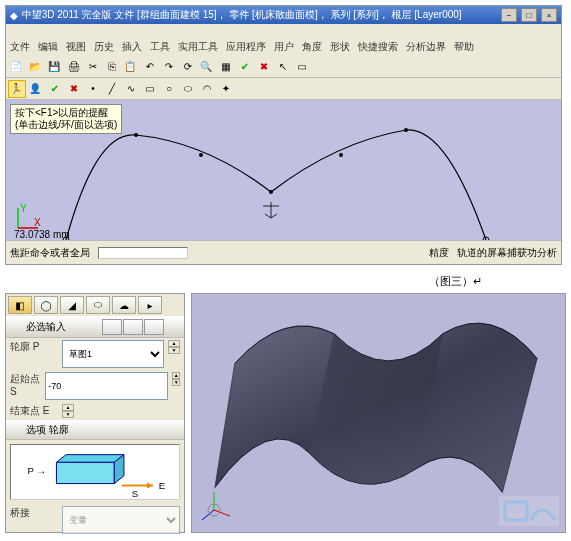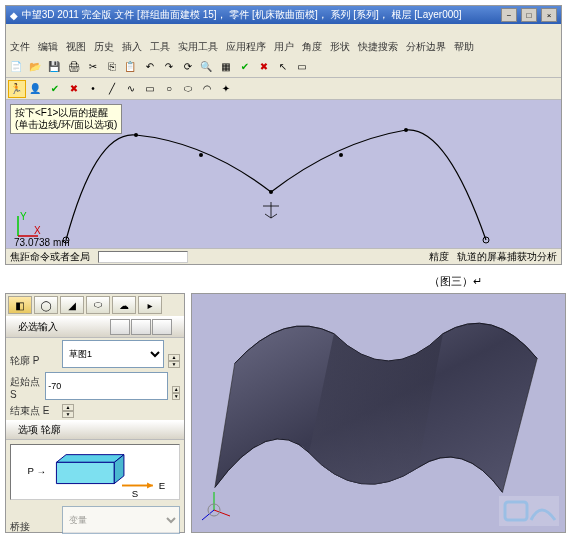--- a/index.html
+++ b/index.html
@@ -9,32 +9,32 @@
 .titlebar .spacer{flex:1}
 .win-btn{width:16px;height:14px;background:#D4D0C8;border:1px solid #888;display:flex;align-items:center;justify-content:center;color:#000;font-size:8px}
 .menubar{height:16px;background:#ECE9D8;display:flex;align-items:flex-start;padding:16px 4px;gap:8px;font-size:9px;color:#333}
 .toolbar{height:22px;background:#ECE9D8;border-bottom:1px solid #bbb;display:flex;align-items:center;padding:0 2px;gap:1px}
 .tbtn{width:18px;height:18px;background:#ECE9D8;border:1px solid transparent;display:flex;align-items:center;justify-content:center;font-size:10px}
 .tbtn.sel{background:#FEE88C;border:1px solid #E8A900}
 .canvas-area{flex:1;background:#C0C0E0;position:relative;overflow:hidden}
 .hint-box{position:absolute;top:4px;left:4px;background:#FFFFE1;border:1px solid #888;padding:2px 4px;font-size:8px;line-height:1.2}
 .axis{position:absolute;bottom:8px;left:8px;width:28px;height:28px}
 .dim-text{position:absolute;bottom:0;left:8px;font-size:10px;color:#000}
-.statusbar{height:16px;background:#ECE9D8;border-top:1px solid #bbb;display:flex;align-items:center;padding:0 4px;font-size:8px;gap:8px}
+.statusbar{height:24px;background:#ECE9D8;border-top:1px solid #bbb;display:flex;align-items:center;padding:0 4px;font-size:8px;gap:8px}
 .statusbar input{height:12px;width:90px;font-size:8px;border:1px inset #ccc}
 .caption{text-align:center;font-size:11px;padding:4px 0 4px 340px;color:#000}
 .caption2{text-align:center;font-size:11px;padding:6px 0;color:#000}
 .row2{display:flex;gap:6px;margin:0 5px}
 .panel{width:180px;height:240px;background:#ECE9D8;border:1px solid #999;display:flex;flex-direction:column}
 .panel-tabs{height:22px;background:#ECE9D8;display:flex;align-items:center;padding:2px;gap:2px}
 .ptab{width:24px;height:18px;border:1px solid #ACA899;background:linear-gradient(#fff,#E0E0D0);display:flex;align-items:center;justify-content:center}
-.section-label{background:linear-gradient(#fff,#D8D4C8);padding:2px 12px;font-size:9px;border-top:1px solid #fff;border-bottom:1px solid #bbb;display:flex;align-items:center;gap:4px}
+.section-label{background:linear-gradient(#fff,#D8D4C8);padding:2px 20px;font-size:9px;border-top:1px solid #fff;border-bottom:1px solid #bbb;display:flex;align-items:center;gap:4px}
 .section-label .icons{margin-left:auto;display:flex;gap:1px}
 .mini-icon{width:20px;height:16px;border:1px solid #999;background:linear-gradient(#fff,#ddd)}
-.form-row{display:flex;align-items:flex-end;padding:2px 4px;gap:4px;font-size:9px}
+.form-row{display:flex;align-items:flex-start;padding:2px 4px;gap:4px;font-size:9px}
 .form-row label{width:48px;color:#333}
 .form-row input,.form-row select{flex:1;height:28px;font-size:9px;border:1px solid #7F9DB9;background:#fff;padding:0 2px}
 .spinner{width:12px;display:flex;flex-direction:column}
 .spinner div{height:7px;background:#ECE9D8;border:1px solid #ACA899;font-size:5px;line-height:5px;text-align:center}
 .preview{margin:4px;height:56px;background:#fff;border:1px inset #ccc;position:relative}
 .disabled{color:#999}
 .viewport3d{flex:1;height:240px;background:#B8B8D8;border:1px solid #999;position:relative;overflow:hidden}
 .watermark{position:absolute;bottom:6px;right:6px;opacity:0.35}
 .axis3d{position:absolute;bottom:8px;left:8px}
 svg{display:block}

